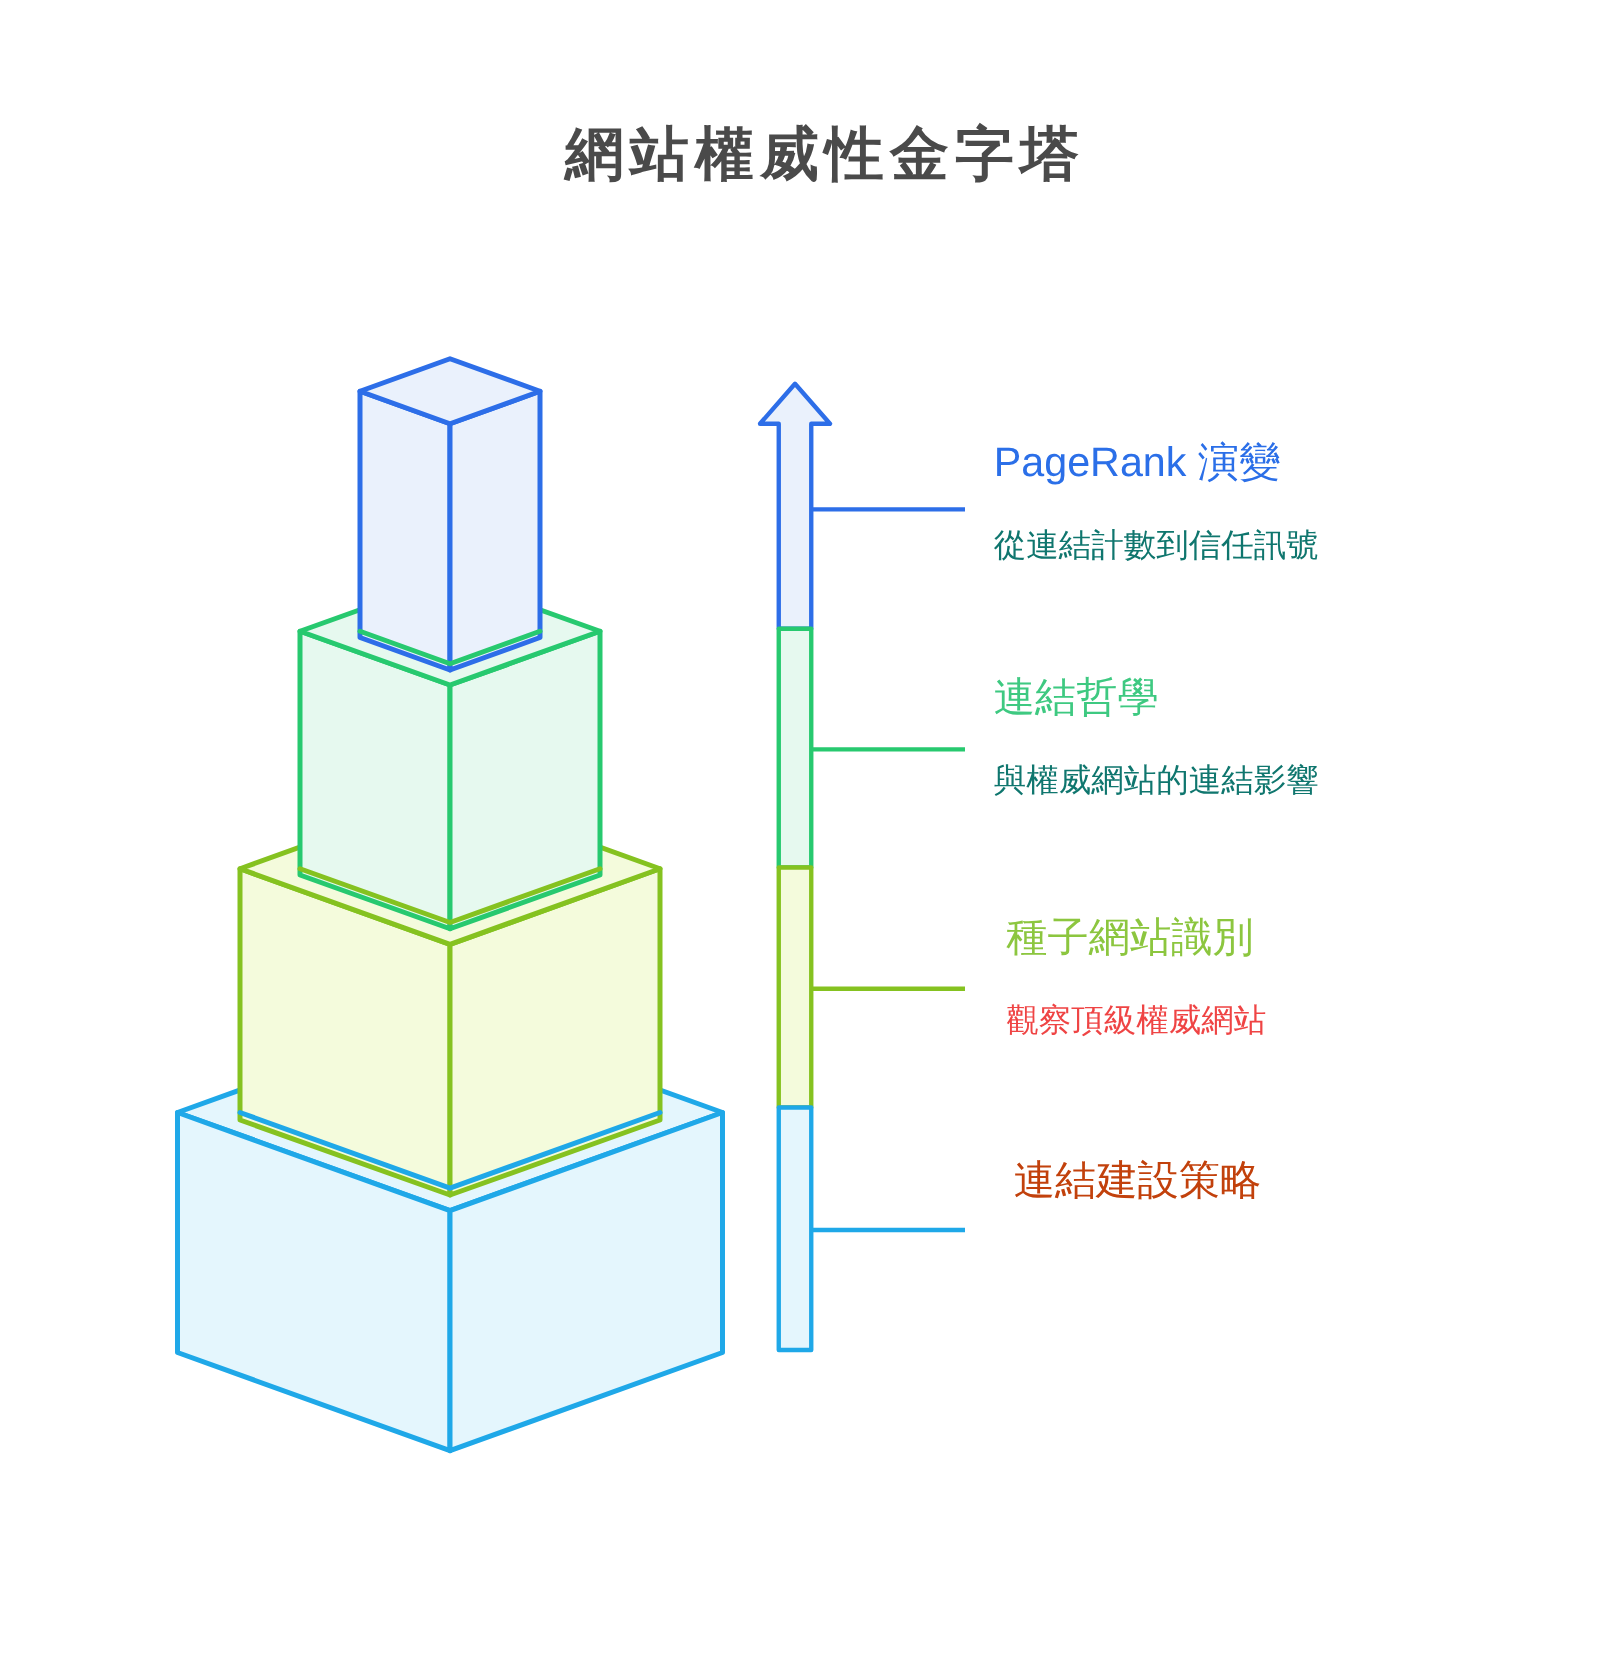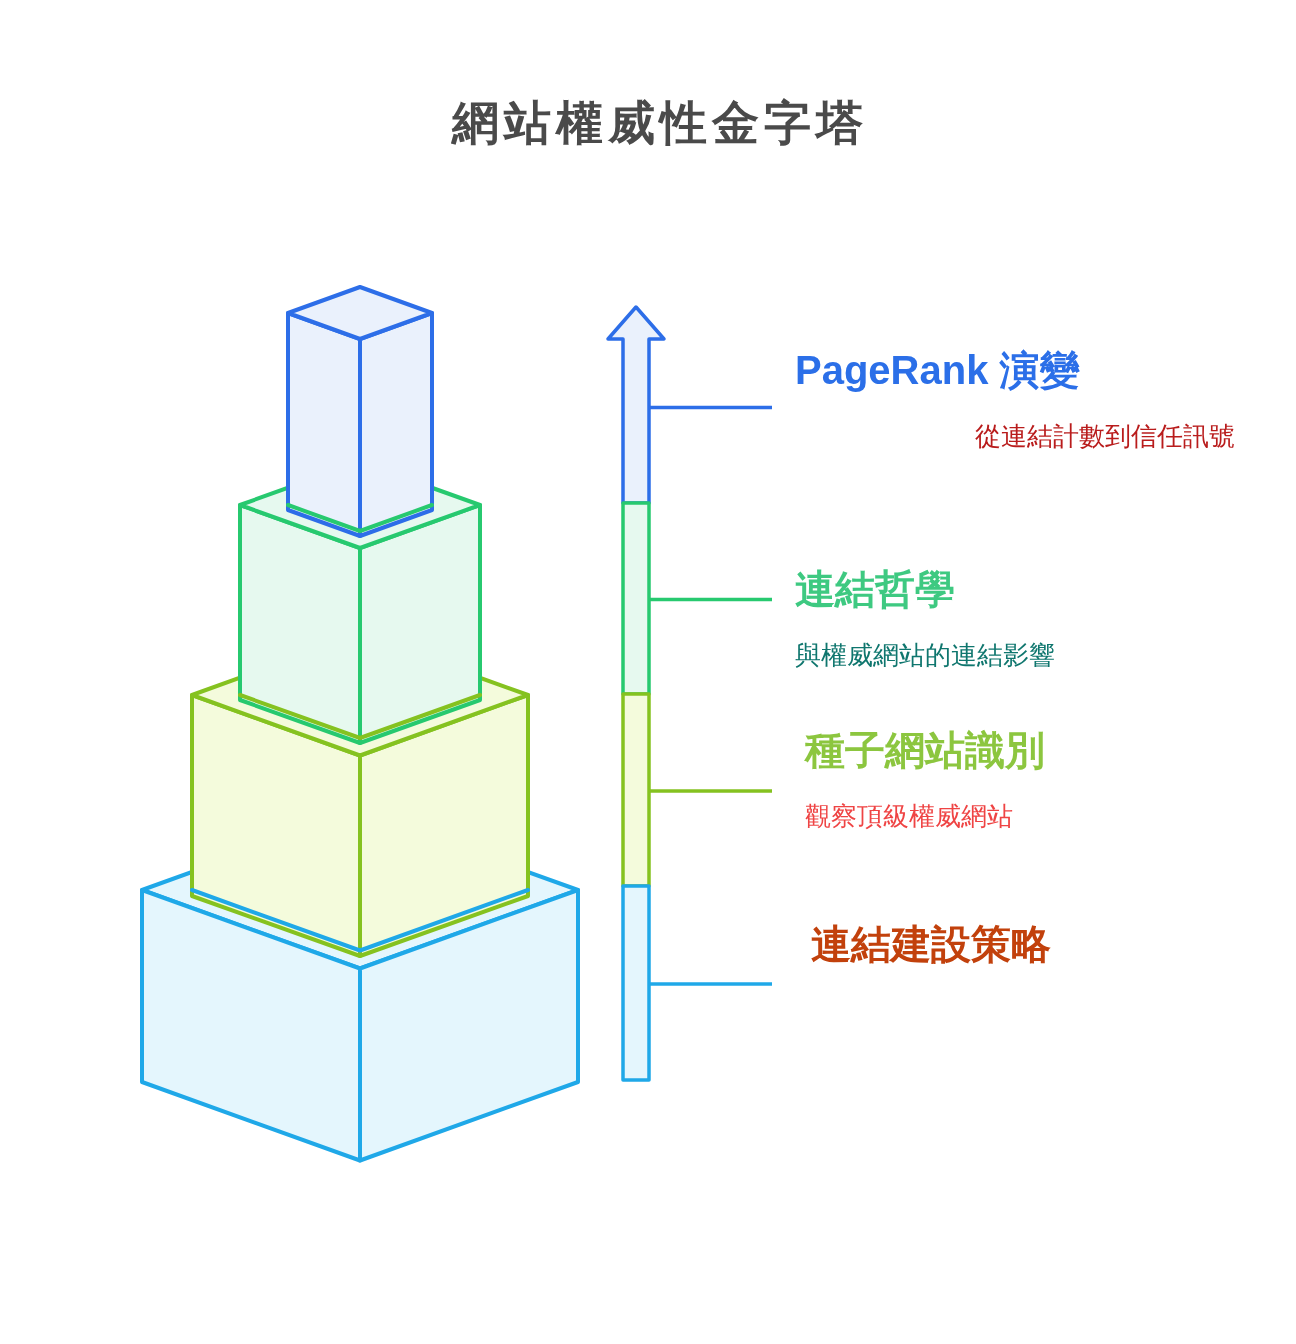--- a/index.html
+++ b/index.html
@@ -30,22 +30,22 @@
   .level-label{
     position:absolute;
     left:795px;
     width:440px;
   }
   .lv0{top:350px;}
   .lv1{top:538px;}
   .lv2{top:730px;margin-left:10px;}
   .lv3{top:924px;}
   .level-title{
-    font-size:40px;
-    font-weight:700;
+    font-size:33px;
+    font-weight:400;
     line-height:40px;
   }
   .level-desc{
     font-size:26px;
     line-height:32px;
     margin-top:30px;
     color:#4b4b4b;
   }
 </style>
 </head>
@@ -98,25 +98,25 @@
 
       <line x1="649" y1="407.5" x2="772" y2="407.5" stroke="#2d6ee8"></line>
       <line x1="649" y1="599.5" x2="772" y2="599.5" stroke="#27c96f"></line>
       <line x1="649" y1="791" x2="772" y2="791" stroke="#85c220"></line>
       <line x1="649" y1="984" x2="772" y2="984" stroke="#1fa8e8"></line>
     </g>
   </svg>
 
   <div class="level-label lv0">
     <div class="level-title" style="color: rgb(43, 111, 232);">PageRank 演變</div>
-    <div class="level-desc" style="color: #b91c1c; text-align: right;">從連結計數到信任訊號</div>
+    <div class="level-desc" style="color: #0f766e;">從連結計數到信任訊號</div>
   </div>
 
   <div class="level-label lv1">
-    <div class="level-title" style="color: rgb(62, 201, 129); margin-top: 31px;">連結哲學</div>
+    <div class="level-title" style="color: rgb(62, 201, 129);">連結哲學</div>
     <div class="level-desc" style="color: #0f766e;">與權威網站的連結影響</div>
   </div>
 
   <div class="level-label lv2">
     <div class="level-title" style="color: rgb(140, 198, 63);">種子網站識別</div>
     <div class="level-desc" style="color: #ef4444;">觀察頂級權威網站</div>
   </div>
 
   <div class="level-label lv3">
     <div class="level-title" style="color: #c2410c; margin-left: 16px;">連結建設策略</div>

